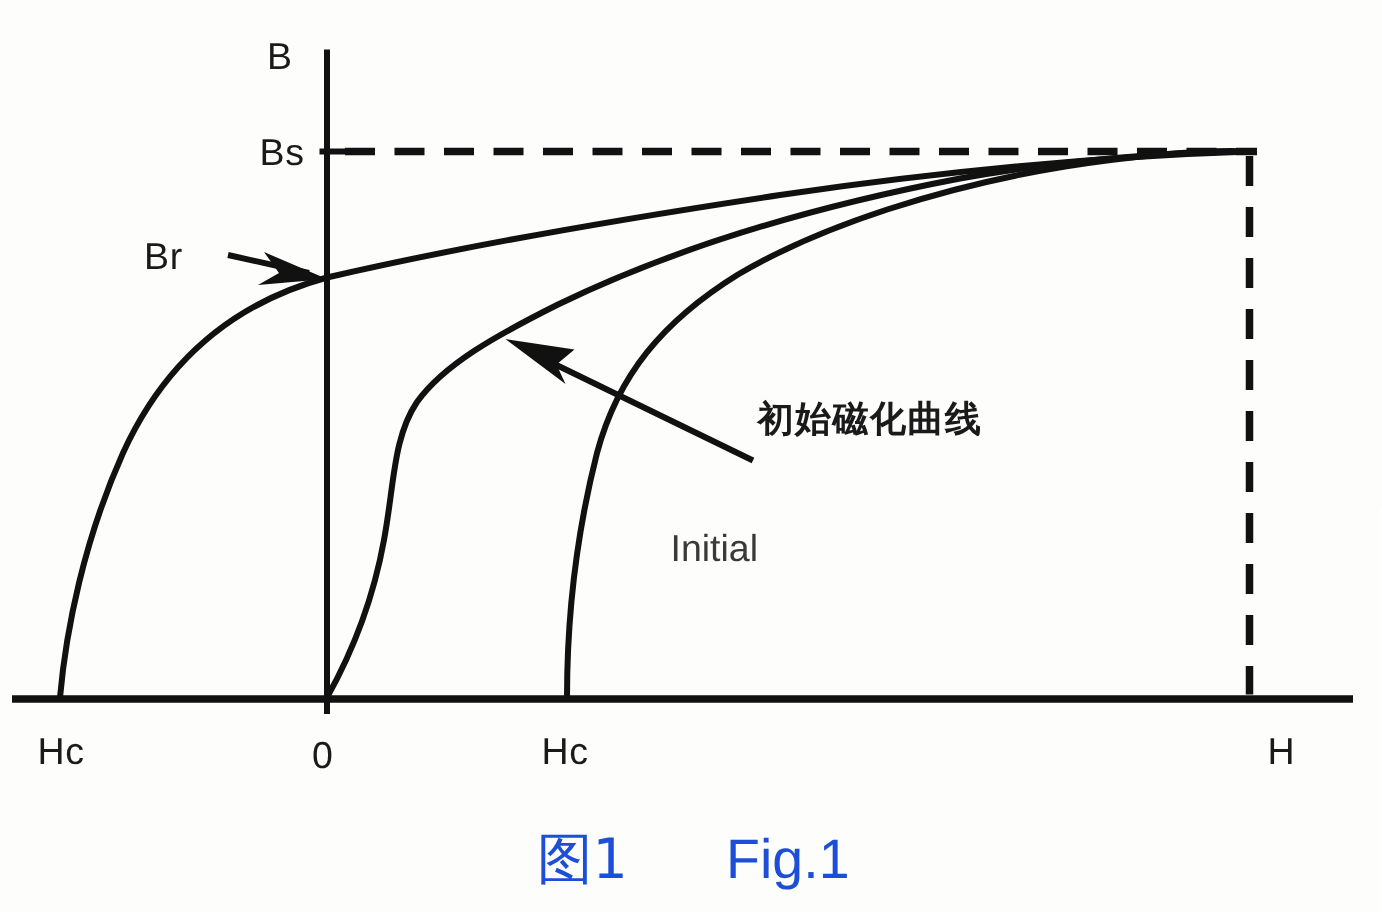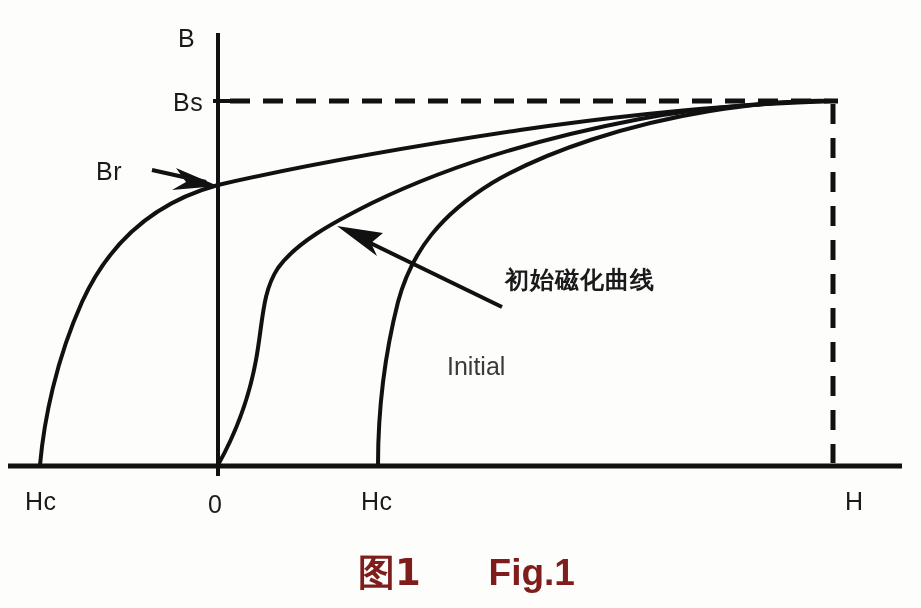--- a/index.html
+++ b/index.html
@@ -44,22 +44,22 @@
     letter-spacing: 1px;
   }
   .lbl-anno-en {
     font-size: 25px;
     font-weight: 400;
     color: #3a3a3a;
   }
   .caption {
     position: absolute;
     font-size: 37px;
-    font-weight: 700;
-    color: #7f1d1d;
+    font-weight: 400;
+    color: #1d4ed8;
     white-space: nowrap;
     font-family: "DejaVu Sans", sans-serif;
   }
   .caption .cap-en {
     font-family: "Liberation Sans", sans-serif;
   }
 </style>
 </head>
 <body>
 

